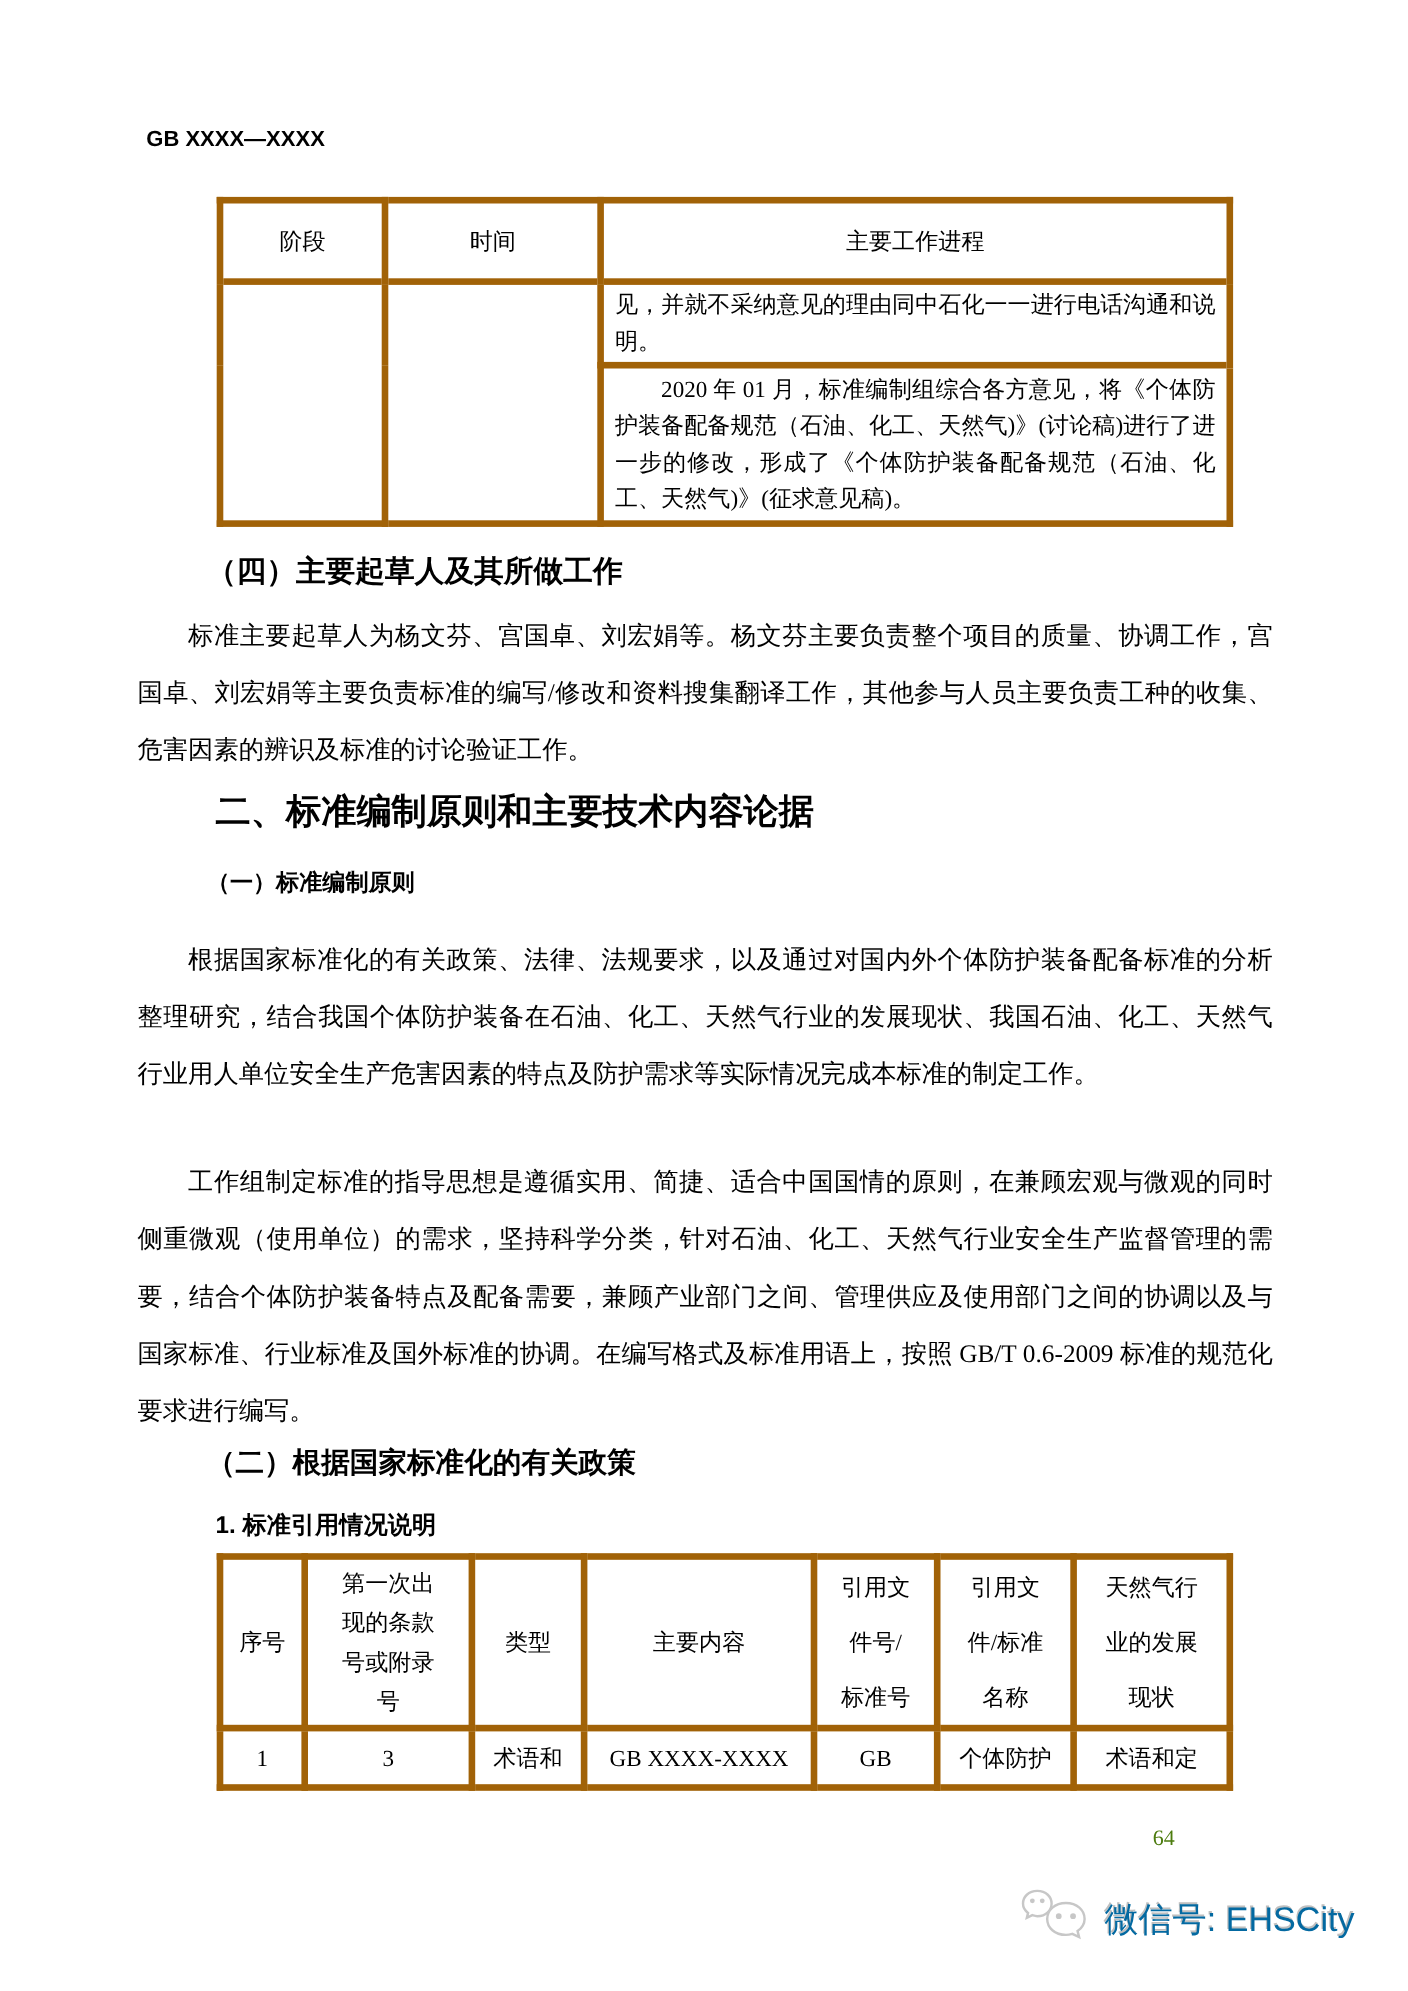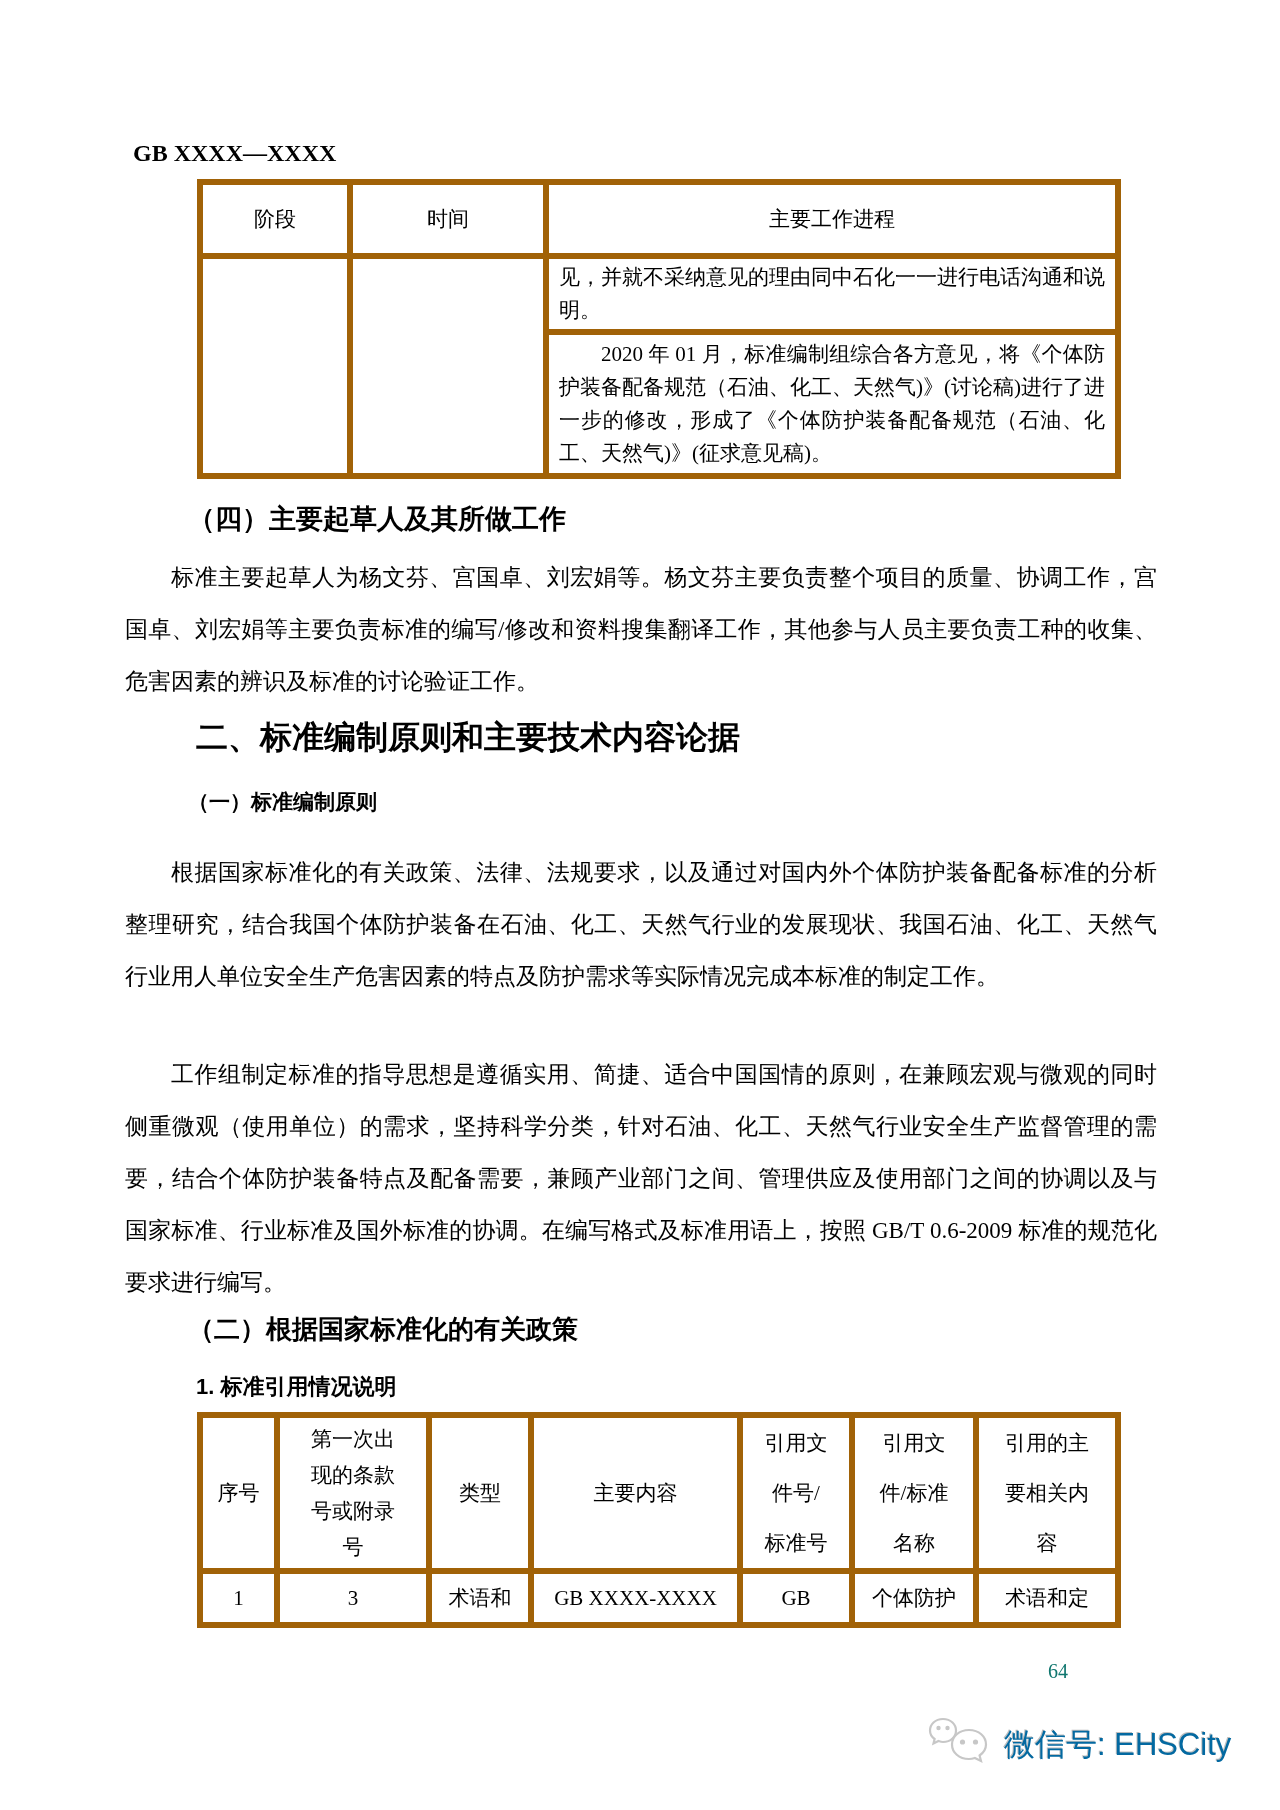--- a/index.html
+++ b/index.html
@@ -6,23 +6,23 @@
   body { background:#ffffff; }
   .page {
     position:relative;
     width:1280px; height:1810px;
     background:#ffffff;
     overflow:hidden;
     font-family:"Liberation Serif","DejaVu Serif",serif;
     color:#000;
   }
   .doc-code {
-    position:absolute; left:133px; top:140px;
-    font-family:Liberation Serif, serif;
-    font-size:24px; font-weight:bold; letter-spacing:0px;
+    position:absolute; left:133px; top:116px;
+    font-family:Liberation Sans, sans-serif;
+    font-size:20px; font-weight:bold; letter-spacing:0px;
   }
   
   .tbl {
     border-collapse:collapse;
     table-layout:fixed;
     border:2px solid #000;
     font-size:21px;
   }
   .tbl th, .tbl td {
     border:6px solid #a16207;
@@ -53,21 +53,21 @@
     height:156px; line-height:50px; padding:0 6px;
   }
   #citation-table th.tight { line-height:36px; padding:0 30px; }
   #citation-table th.pad5 { padding:0 20px; }
   #citation-table th.pad6 { padding:0 16px; }
   #citation-table th.pad7 { padding:0 26px; }
   #citation-table td { height:54px; text-align:center; }
   
   .page-number {
     position:absolute; left:1048px; top:1660px;
-    font-size:20px; color:#0f766e;font-family:Liberation Serif, serif;
+    font-size:20px; color:#4d7c0f;font-family:Liberation Serif, serif;
   }
   .watermark {
     position:absolute; left:928px; top:1716px;
     display:flex; align-items:center; gap:10px;
   }
   .watermark-text {
     font-family:"Liberation Sans","DejaVu Sans",sans-serif;
     font-size:31px; color:#0369a1;
     text-shadow:-1px -1px 0 #bfbfbf, 1px 1px 1px #ffffff;
     white-space:nowrap;
@@ -126,21 +126,21 @@
         <col style="width:142px">
     </colgroup>
     <tbody>
         <tr>
       <th>序号</th>
       <th class="tight">第一次出现的条款号或附录号</th>
       <th>类型</th>
       <th>主要内容</th>
       <th class="pad5">引用文件号/标准号</th>
       <th class="pad6">引用文件/标准名称</th>
-      <th class="pad7">引用的主要相关内容</th>
+      <th class="pad7">天然气行业的发展现状</th>
     </tr>
     <tr>
       <td>1</td>
       <td>3</td>
       <td>术语和</td>
       <td>GB XXXX-XXXX</td>
       <td>GB</td>
       <td>个体防护</td>
       <td>术语和定</td>
     </tr>

